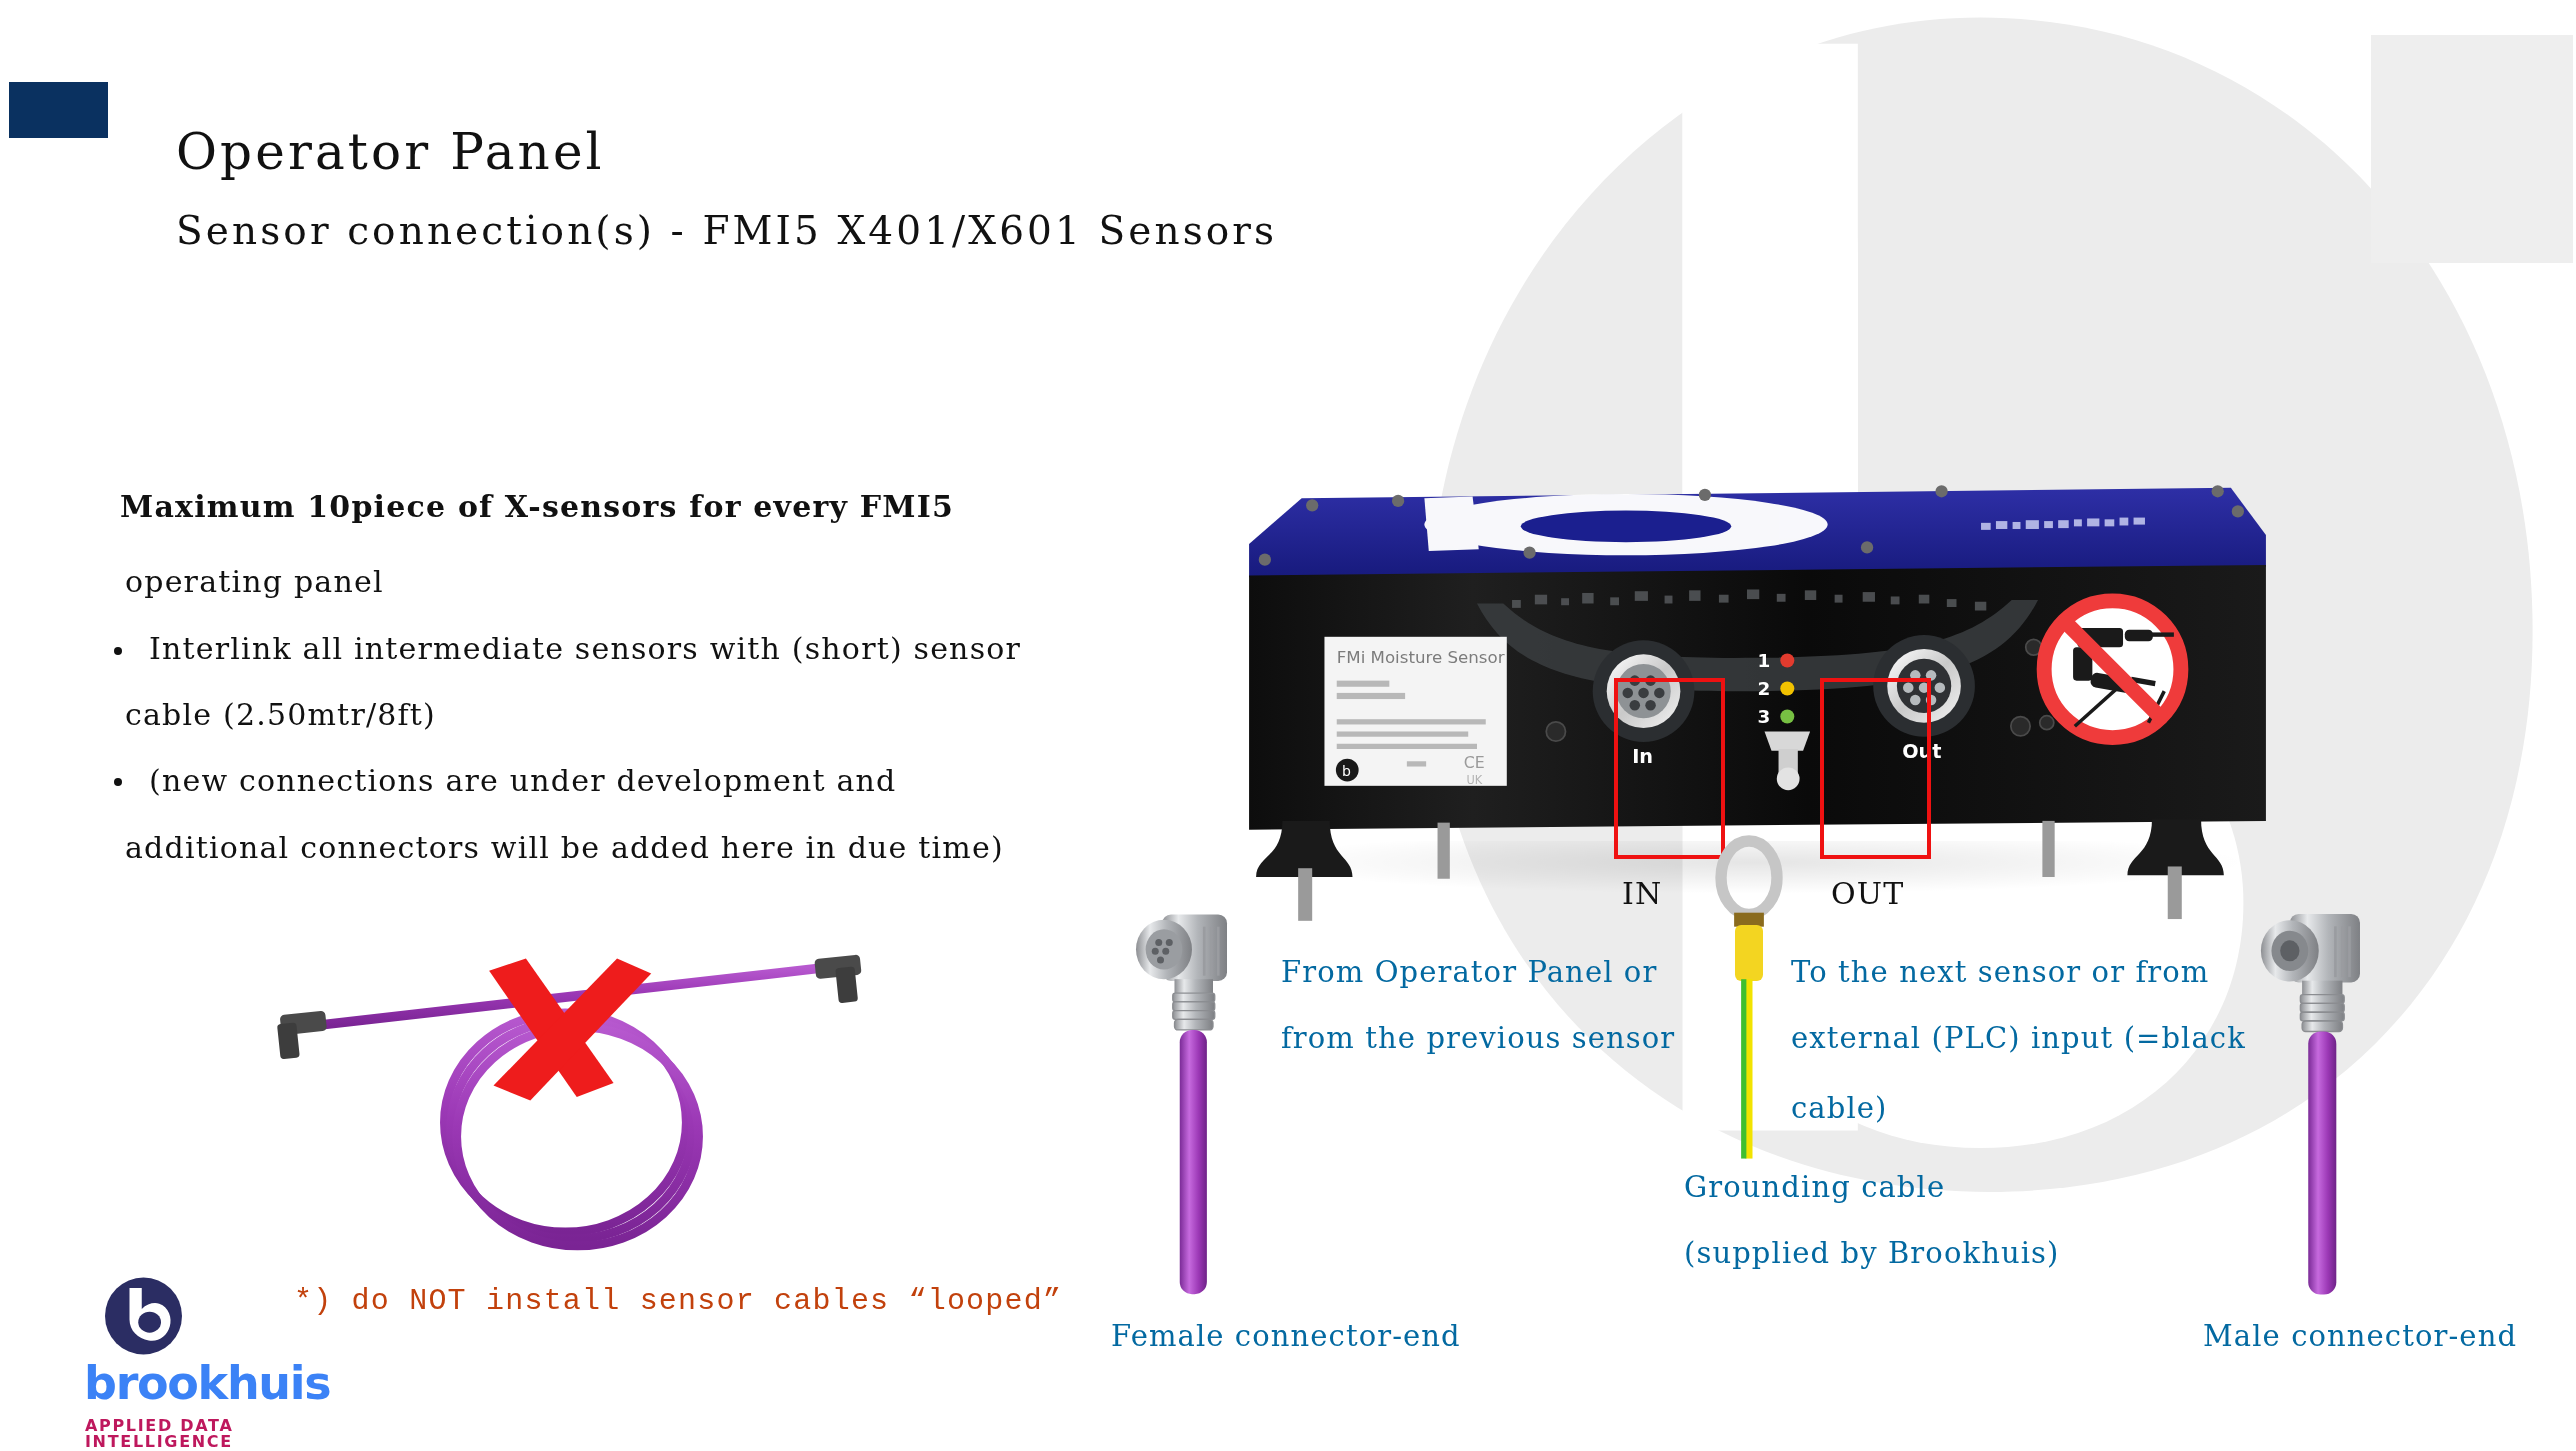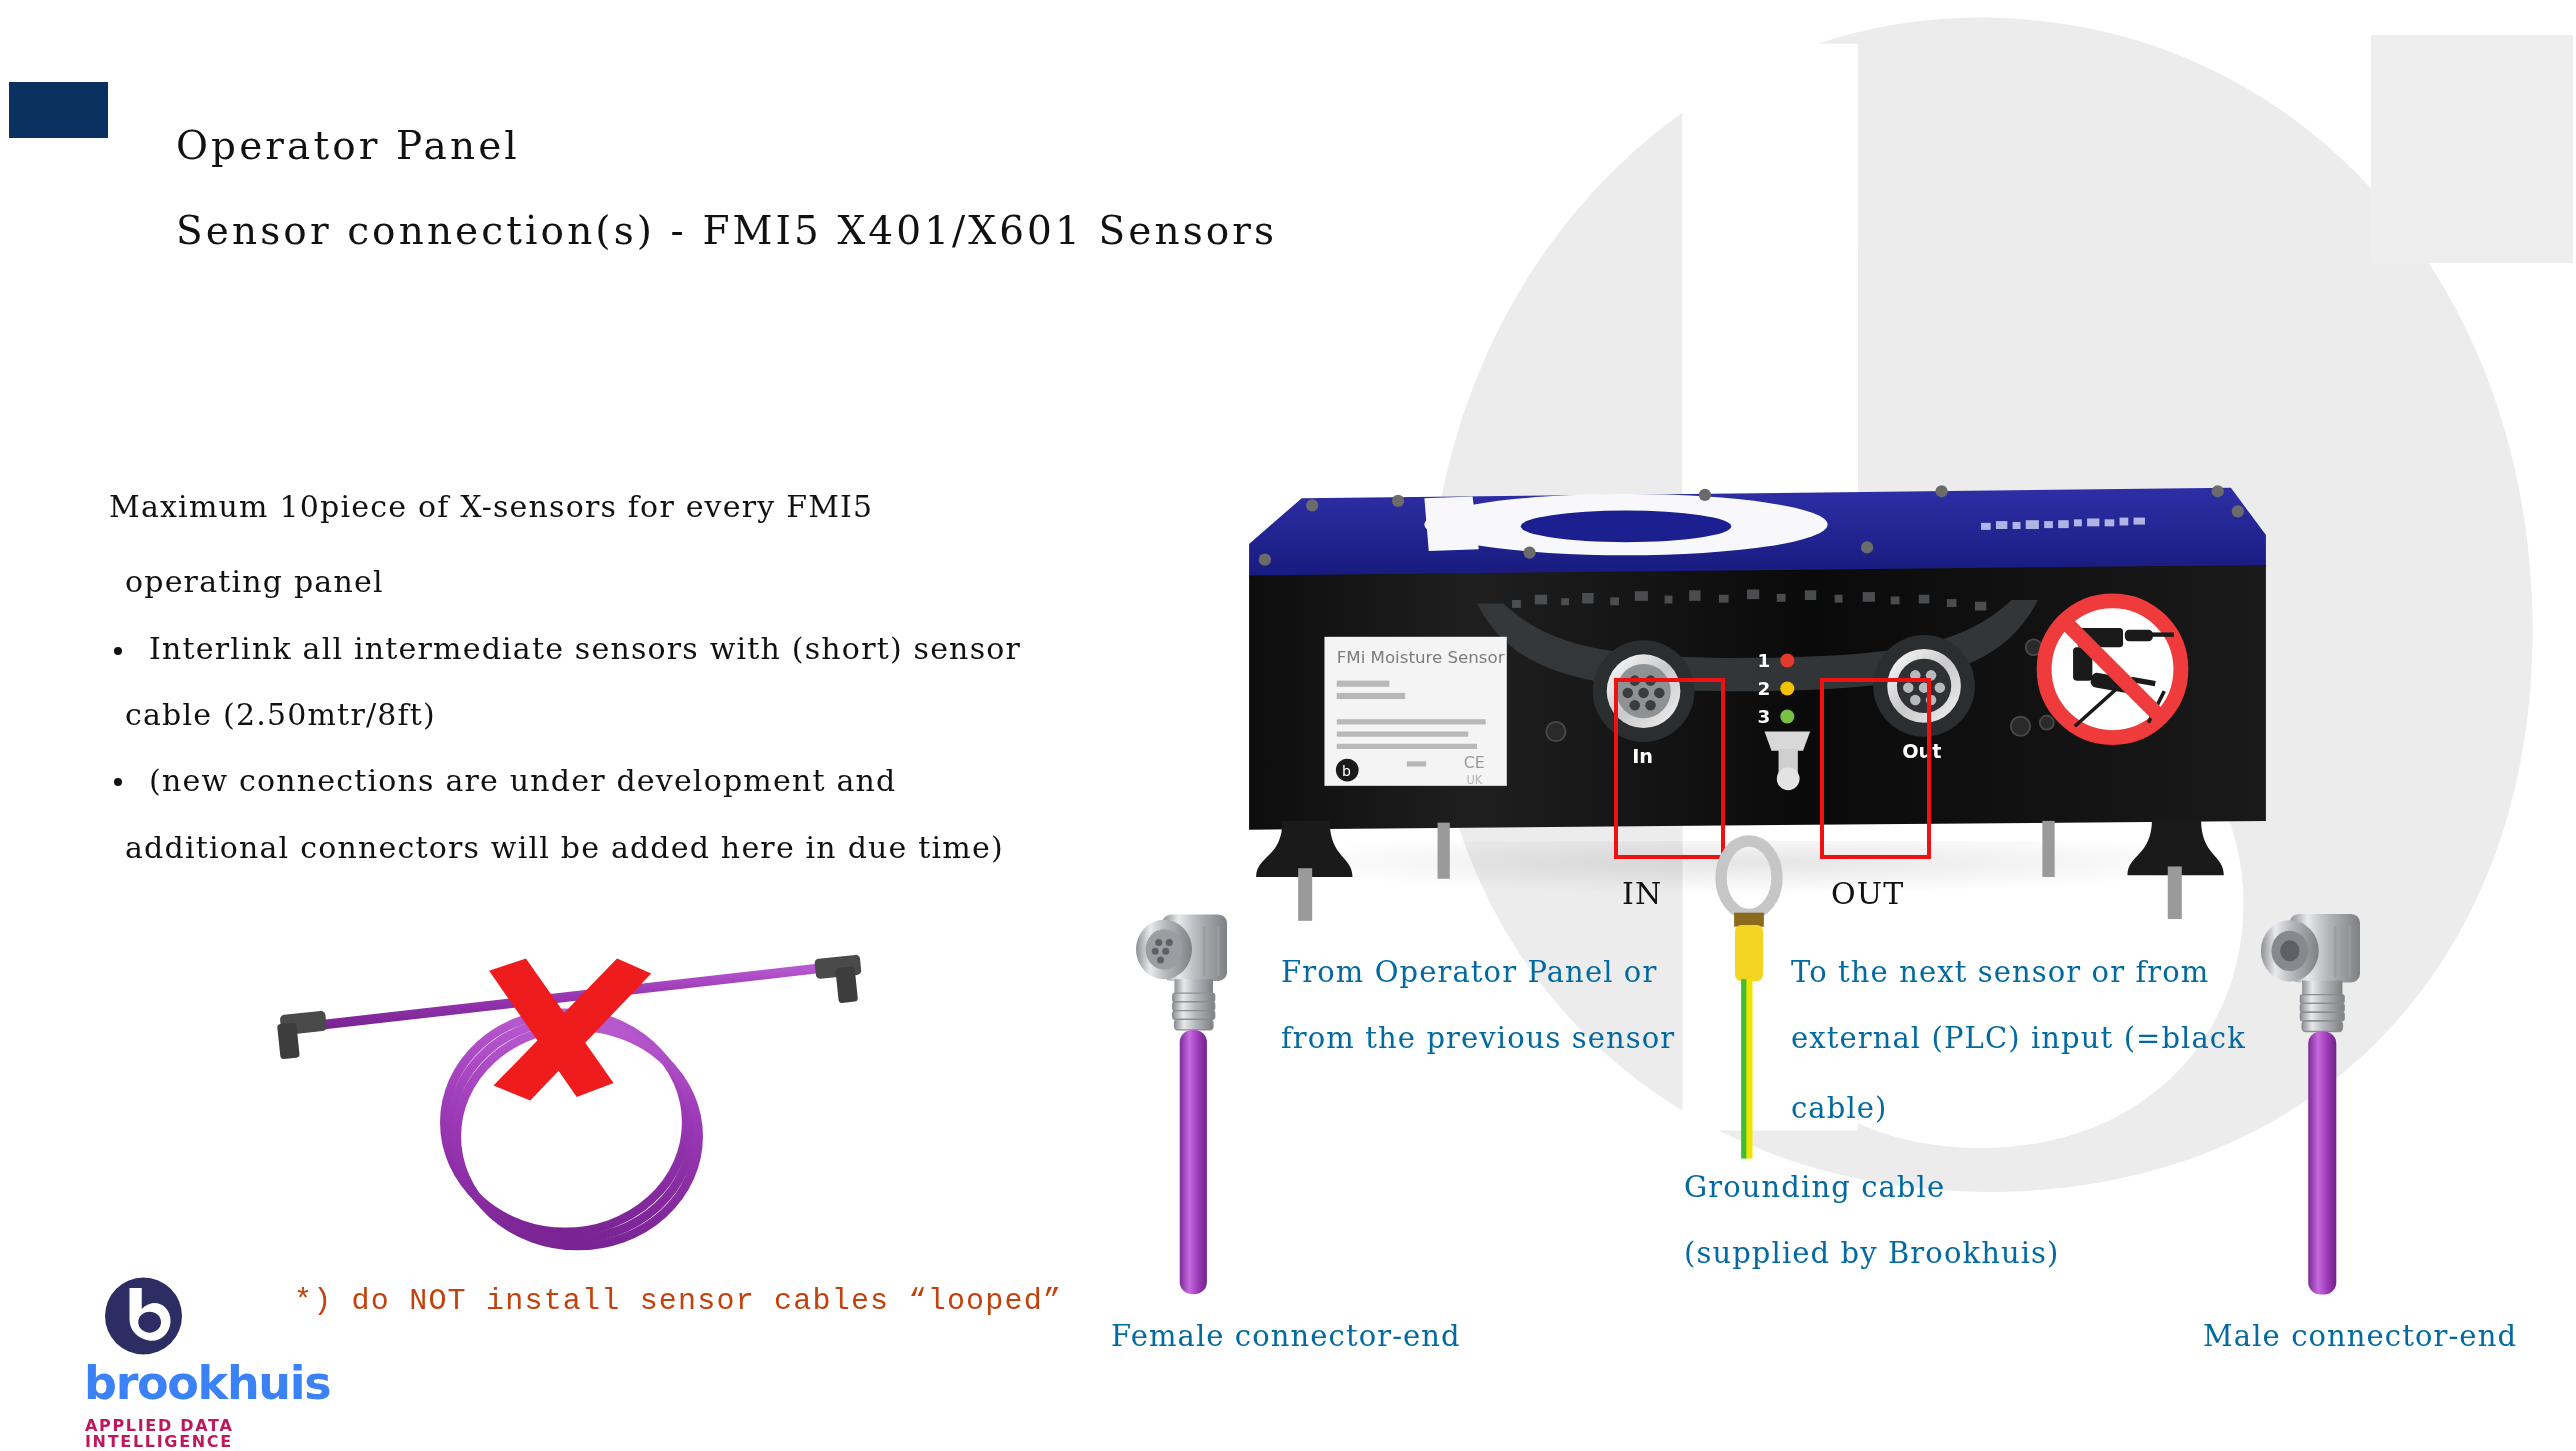--- a/index.html
+++ b/index.html
@@ -13,27 +13,27 @@
   #wm-block{position:absolute;left:2371px;top:35px;width:202px;height:228px;
             background:#eeeeee;}
 
   
   #accent-square{position:absolute;left:8.8px;top:82px;width:99px;height:56px;
       background:#0a3160;}
 
   
   .title{position:absolute;white-space:nowrap;color:#111;
          font-family:"DejaVu Serif", serif;font-weight:400;}
-  #title-line1{left:176px;top:123px;font-size:39px;letter-spacing:3.1px;}
+  #title-line1{left:176px;top:123px;font-size:50px;letter-spacing:3.1px;}
   #title-line2{left:176px;top:208px;font-size:39px;letter-spacing:3.1px;}
 
   
   .body-txt{position:absolute;color:#111;font-family:"DejaVu Serif", serif;
             font-size:30px;letter-spacing:1.2px;white-space:nowrap;}
-  #bt-1{left:109px;top:489px;}
+  #bt-1{left:120px;top:489px;font-weight:bold;}
   #bt-2{left:125px;top:564px;}
   #bt-3{left:125px;top:631px;}
   #bt-4{left:125px;top:697px;}
   #bt-5{left:125px;top:763px;}
   #bt-6{left:125px;top:830px;}
   .bullet-dot{position:absolute;width:8px;height:8px;border-radius:50%;
               background:#111;left:114px;}
   #bdot-1{top:647px;}
   #bdot-2{top:778px;}
 

